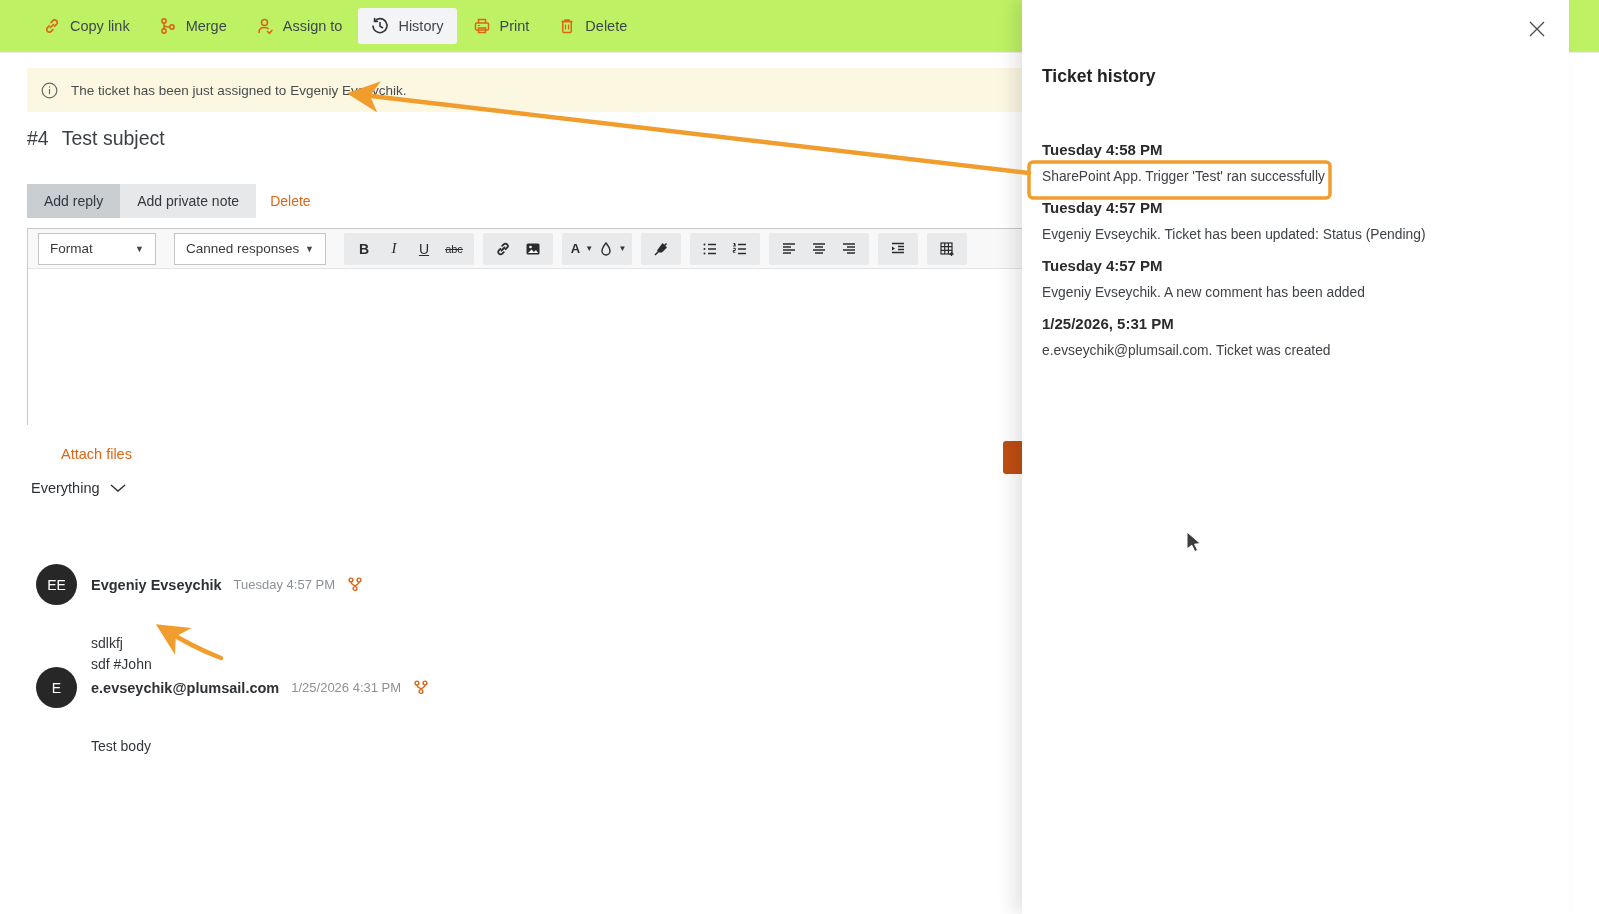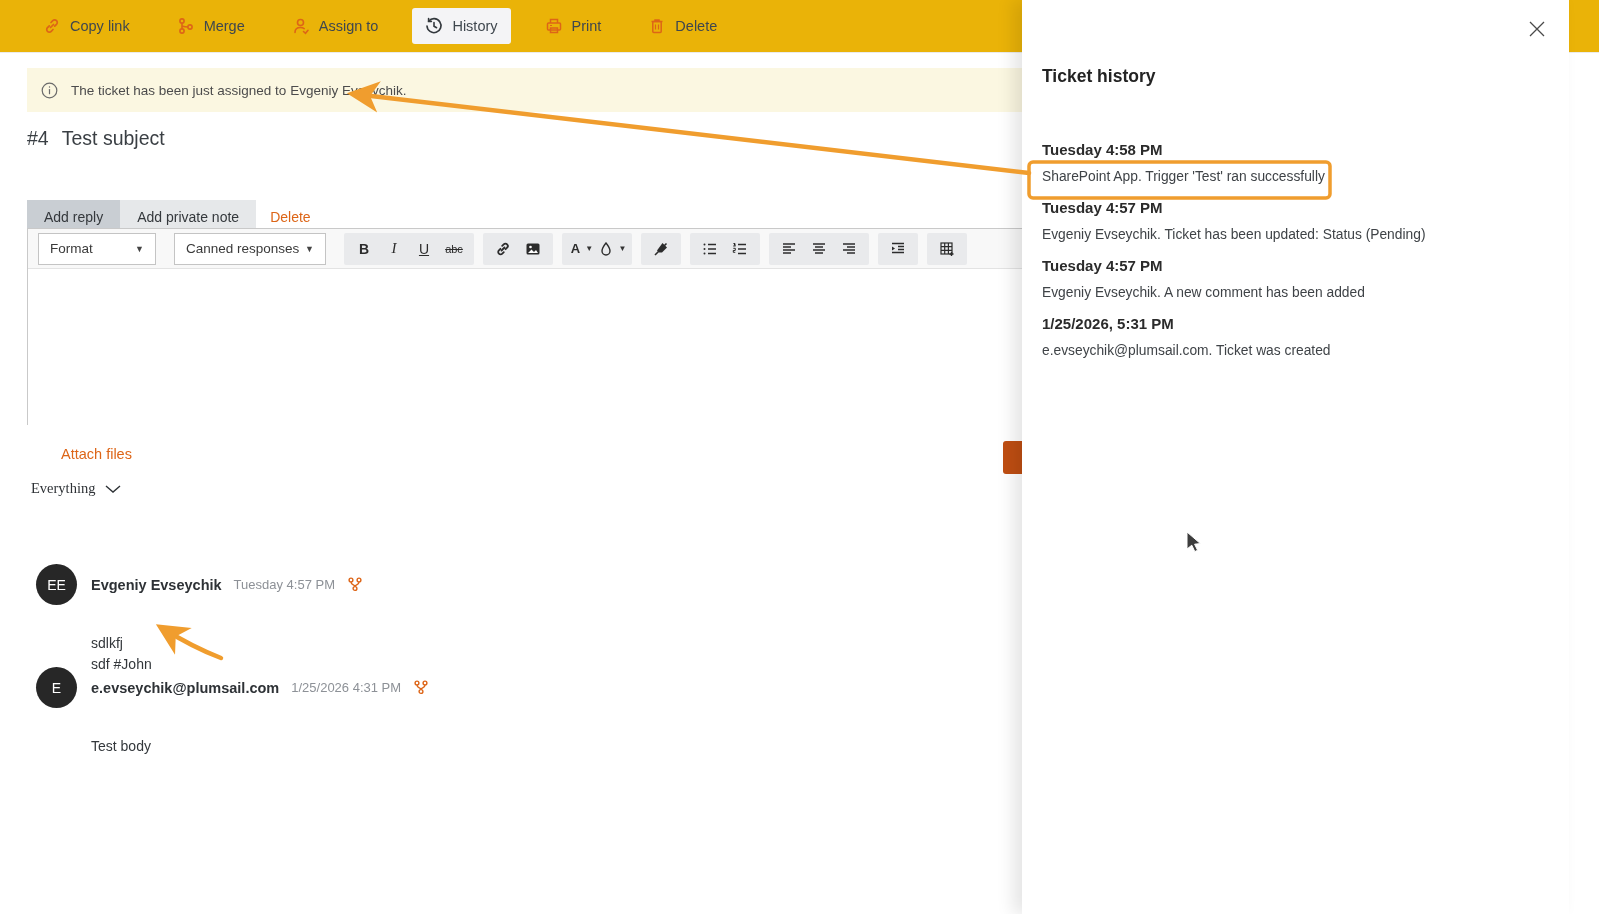--- a/index.html
+++ b/index.html
@@ -3,39 +3,39 @@
 <meta charset="utf-8">
 <style>
   * { margin:0; padding:0; box-sizing:border-box; }
   html,body { background:#ffffff; }
   body { font-family:"Liberation Sans", sans-serif; color:#3c4248; }
   .app { position:relative; width:1599px; height:914px; background:#fff; overflow:hidden; }
 
   
   .topbar { position:absolute; left:0; top:0; width:1599px; height:53px;
             border-bottom:1px solid #ebebeb; display:flex; align-items:center;
-            padding-left:30px; gap:21px; background:#eab308; }
+            padding-left:30px; gap:3px; background:#bef264; }
   .tb-btn { display:flex; align-items:center; gap:9px; padding:9px 13px; border:none;
             background:transparent; border-radius:3px; font-family:inherit;
             font-size:14.5px; color:#3f474e; cursor:pointer; }
   .tb-btn.active { background:#f4f4f6; }
   .tb-ic { width:18px; height:18px; display:inline-flex; }
   .tb-ic svg { width:18px; height:18px; }
 
   
   .banner { position:absolute; left:27px; top:68px; width:1513px; height:44px;
             background:#fbf7e1; display:flex; align-items:center; padding-left:14px;
             gap:13px; font-size:13.5px; color:#4c4c4c; }
 
   
   .title-row { position:absolute; left:27px; top:127px; display:flex; gap:13px;
                font-size:19.5px; color:#3a3f44; }
 
   
-  .tabs { position:absolute; left:27px; top:192px; display:flex; align-items:center; height:50px; }
+  .tabs { position:absolute; left:27px; top:176px; display:flex; align-items:center; height:50px; }
   .tab { height:34px; display:flex; align-items:center; padding:0 17px; font-size:14px;
          color:#34383c; cursor:pointer; }
   .tab.sel { background:#c9ced3; }
   .tab.alt { background:#e6e8ea; }
   .tab-cancel { margin-left:14px; color:#dd6517; font-size:14px; cursor:pointer;
                 background:none; border:none; font-family:inherit; }
 
   
   .editor { position:absolute; left:27px; top:228px; width:1513px; height:197px;
             border:1px solid #c9c9c9; background:#d946ef; }
@@ -62,21 +62,21 @@
   .mini-caret { font-size:8px; color:#333; margin-left:5px; }
   .ed-content { height:156px; background:#fff; }
 
   
   .attach { position:absolute; left:28px; top:446px; color:#dd6517; font-size:14.5px;
             background:none; border:none; font-family:inherit; cursor:pointer;margin-left:33px; }
   .post-btn { position:absolute; left:1003px; top:441px; width:42px; height:33px;
               background:#bf4e12; border:none; border-radius:3px; cursor:pointer; }
   .filter { position:absolute; left:31px; top:480px; display:flex; align-items:center;
             gap:10px; font-size:14.5px; color:#2e3236; background:none; border:none;
-            font-family:Liberation Serif, serif; cursor:pointer; }
+            font-family:Liberation Sans, sans-serif; cursor:pointer; }
 
   
   .comment { position:absolute; left:36px; display:flex; gap:14px; }
   .c1 { top:564px; } .c2 { top:667px; }
   .avatar { width:41px; height:41px; border-radius:50%; background:#272727; color:#fff;
             display:flex; align-items:center; justify-content:center; font-size:14px;
             flex:0 0 41px; }
   .c-right { display:flex; flex-direction:column;gap:20px; }
   .c-head { height:41px; display:flex; align-items:center; gap:12px; }
   .c-name { font-weight:700; font-size:14.5px; color:#2e3236; }

